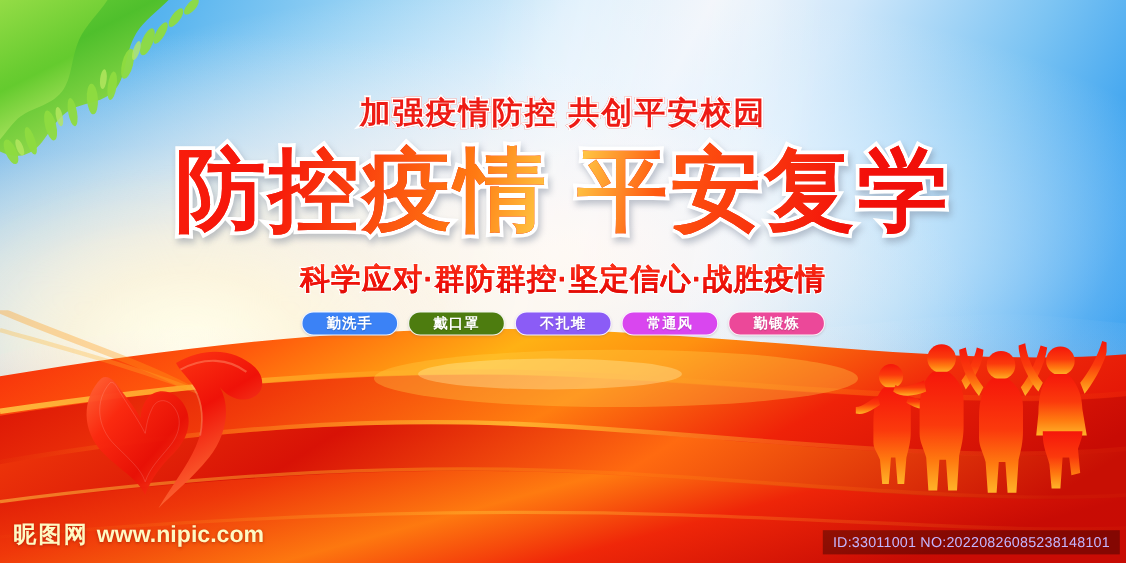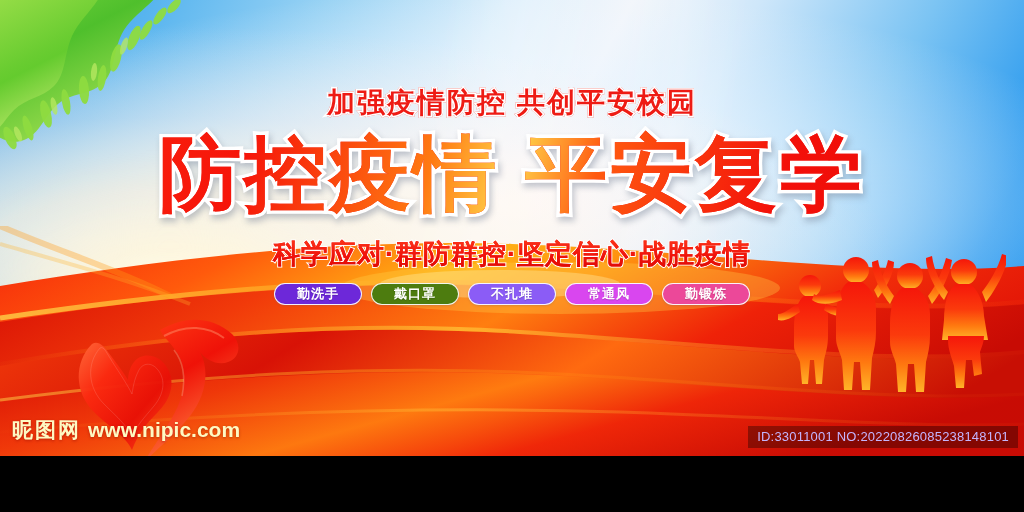--- a/index.html
+++ b/index.html
@@ -1,20 +1,20 @@
 <!DOCTYPE html>
 <html><head>
 <meta charset="utf-8">
 <style>
   html,body{margin:0;padding:0;background:#000;}
   body{font-family:"Liberation Sans","DejaVu Sans",sans-serif;}
 
   #poster{
     position:relative;
-    width:1024px;height:456px;
+    width:1024px;height:512px;
     overflow:hidden;
     user-select:none;
   }
 
   
   .sky{
     position:absolute;inset:0;
     background:
       radial-gradient(120% 90% at 18% 58%, rgba(255,252,240,0.98) 0%, rgba(255,245,228,0.75) 18%, rgba(255,236,228,0.30) 36%, rgba(255,255,255,0) 58%),
       radial-gradient(90% 70% at 50% 45%, rgba(255,255,255,0.95) 0%, rgba(236,246,255,0.55) 38%, rgba(255,255,255,0) 68%),
@@ -418,21 +418,21 @@
       <span class="t">加强疫情防控 共创平安校园</span>
     </div>
 
     <div class="headline-main">防控疫情 平安复学</div>
     <div class="headline-main-fill">防控疫情 平安复学</div>
 
     <div class="subtitle">科学应对·群防群控·坚定信心·战胜疫情</div>
     <div class="subtitle-fill">科学应对·群防群控·坚定信心·战胜疫情</div>
 
     <div class="pills" id="pills">
-        <div class="pill" style="background: #6d28d9;">勤洗手</div>
+        <div class="pill" style="background: #3b82f6;">勤洗手</div>
         <div class="pill" style="background: #4d7c0f;">戴口罩</div>
         <div class="pill" style="background: #8b5cf6;">不扎堆</div>
         <div class="pill" style="background: #d946ef;">常通风</div>
         <div class="pill" style="background: #ec4899;">勤锻炼</div>
       </div>
   </div>
 
   <div class="watermark">
     <span class="wm-cn">昵图网</span>
     <span class="wm-url">www.nipic.com</span>

